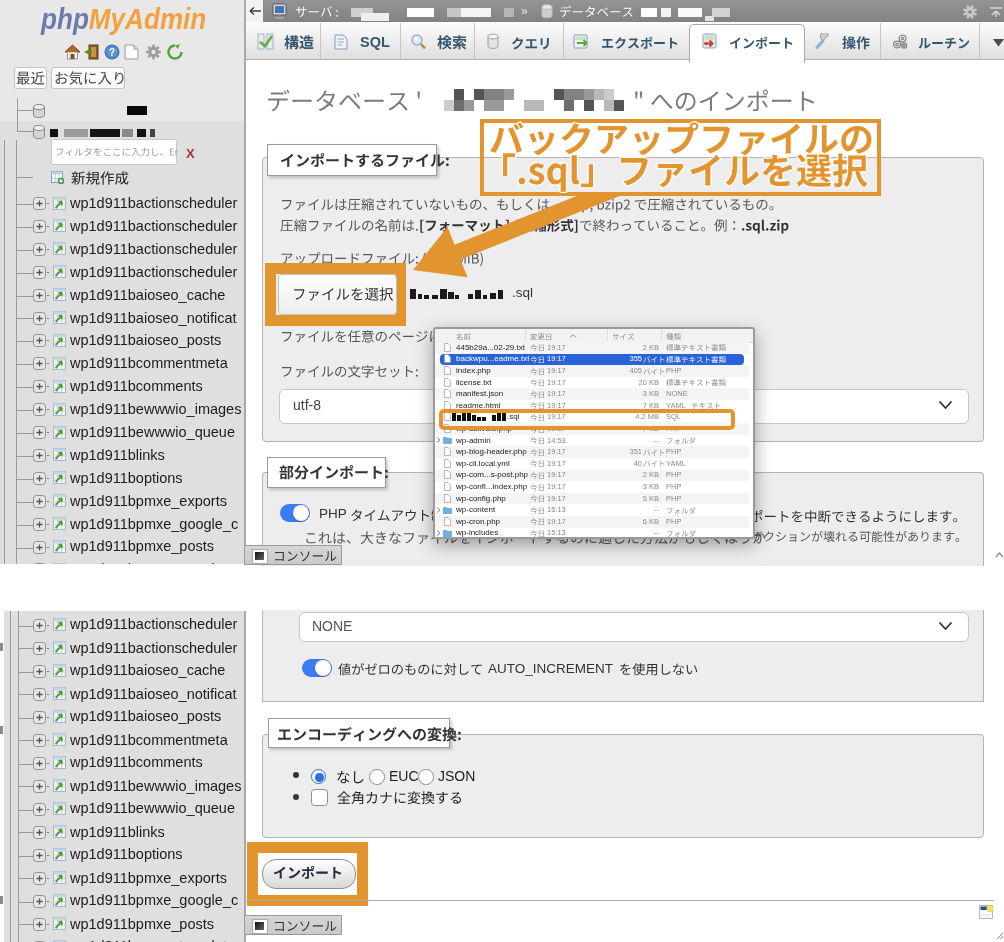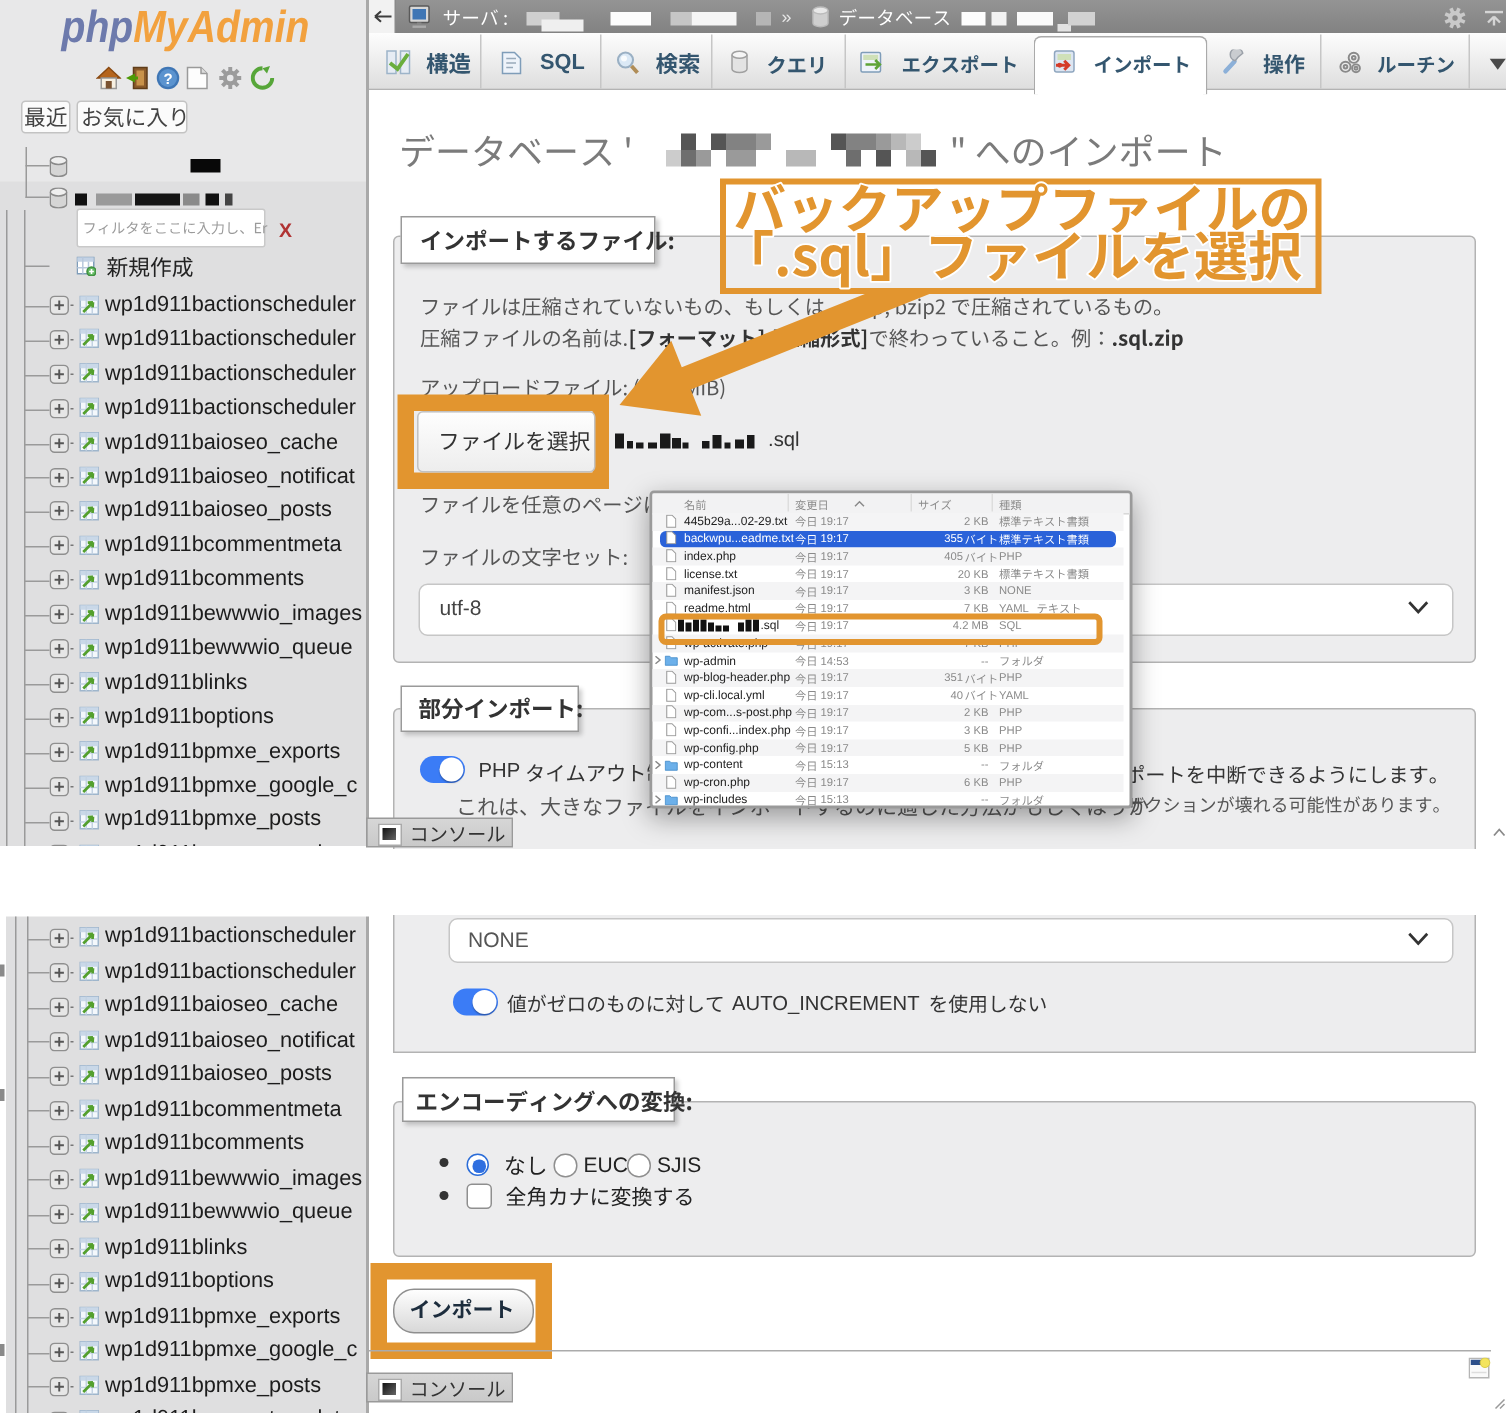--- a/index.html
+++ b/index.html
@@ -1865,21 +1865,21 @@
 <div style="position:absolute;left:315px;top:773px;width:8.5px;height:8.5px;background:#2f6fe0;border-radius:50%;"></div>
 <svg style="position:absolute;left:336.0px;top:767.5px;overflow:visible;" width="31" height="19" fill="#222">
     <g transform="translate(0,14.5) scale(0.01450,-0.01450)">
       <use href="#g68" x="0"></use>
       <use href="#g14" x="1000"></use>
     </g>
   </svg>
 <div style="position:absolute;left:369px;top:769px;width:13.5px;height:13.5px;background:#fff;border:1.3px solid #8f8f8f;border-radius:50%;"></div>
 <div style="position:absolute;left:389px;top:768px;width:40px;height:18px;font:400 14px &quot;Liberation Sans&quot;;color:#222;">EUC</div>
 <div style="position:absolute;left:418px;top:769px;width:13.5px;height:13.5px;background:#fff;border:1.3px solid #8f8f8f;border-radius:50%;"></div>
-<div style="position:absolute;left:438px;top:768px;width:44px;height:18px;font:400 14px &quot;Liberation Sans&quot;;color:#222;">SJIS</div>
+<div style="position:absolute;left:438px;top:768px;width:44px;height:18px;font:400 14px &quot;Liberation Sans&quot;;color:#222;">JSON</div>
 <div style="position:absolute;left:293px;top:794px;width:6px;height:6px;background:#333;border-radius:50%;"></div>
 <div style="position:absolute;left:311px;top:789px;width:15px;height:15px;background:#fff;border:1.5px solid #8f8f8f;border-radius:3.5px;"></div>
 <svg style="position:absolute;left:337.0px;top:789.0px;overflow:visible;" width="128" height="18" fill="#222">
     <g transform="translate(0,14.0) scale(0.01400,-0.01400)">
       <use href="#g192" x="0"></use>
       <use href="#g193" x="1000"></use>
       <use href="#g194" x="2000"></use>
       <use href="#g195" x="3000"></use>
       <use href="#g4" x="4000"></use>
       <use href="#g155" x="5000"></use>

